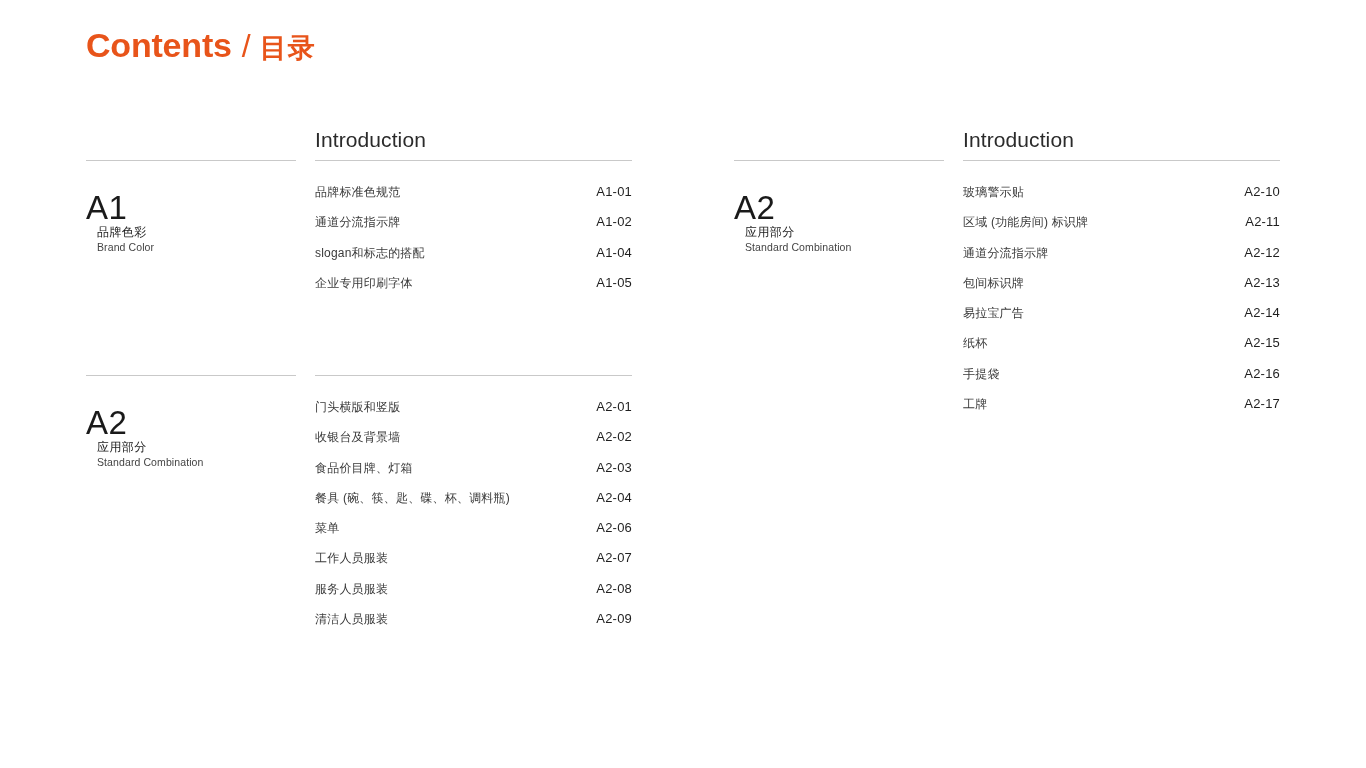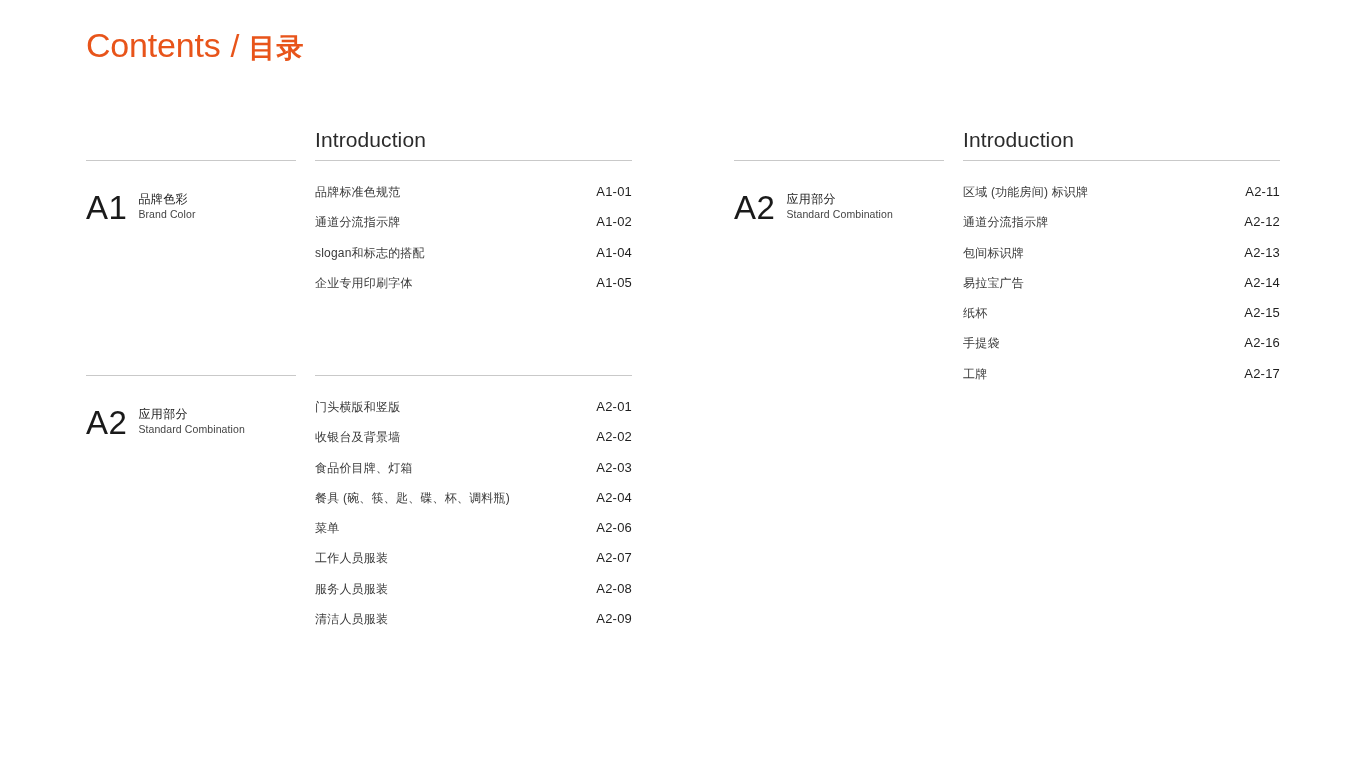--- a/index.html
+++ b/index.html
@@ -24,21 +24,21 @@
   .page-title {
     position: absolute;
     left: 86px;
     top: 26px;
     display: flex;
     align-items: baseline;
     white-space: nowrap;
   }
   .page-title .t-en {
     font-size: 34px;
-    font-weight: 400;
+    font-weight: 700;
     color: #E8541A;
     letter-spacing: -0.2px;
   }
   .page-title .t-slash {
     font-size: 32px;
     font-weight: 400;
     color: #E8541A;
     margin: 0 9px 0 10px;
   }
   .page-title .t-cn {
@@ -98,20 +98,21 @@
   }
 
   
   .sec-label {
     position: absolute;
     left: 0;
     top: 30px;
     display: flex;
     align-items: flex-start;
     white-space: nowrap;
+    flex-direction: column;
   }
   .sec-code {
     font-size: 33px;
     font-weight: 400;
     color: #1a1a1a;
     line-height: 1;
     letter-spacing: 0.5px;
   }
   .sec-text {
     margin-left: 11px;
@@ -276,20 +277,24 @@
       <div class="section-body">
         <div class="sec-label">
           <span class="sec-code">A2</span>
           <span class="sec-text">
             <span class="sec-cn" style="display:block">应用部分</span>
             <span class="sec-en" style="display:block">Standard Combination</span>
           </span>
         </div>
         <div class="entry-list">
           <div class="entry">
+            <span class="entry-title">玻璃警示贴</span>
+            <span class="entry-code">A2-10</span>
+          </div>
+          <div class="entry">
             <span class="entry-title">区域 (功能房间) 标识牌</span>
             <span class="entry-code">A2-11</span>
           </div>
           <div class="entry">
             <span class="entry-title">通道分流指示牌</span>
             <span class="entry-code">A2-12</span>
           </div>
           <div class="entry">
             <span class="entry-title">包间标识牌</span>
             <span class="entry-code">A2-13</span>

